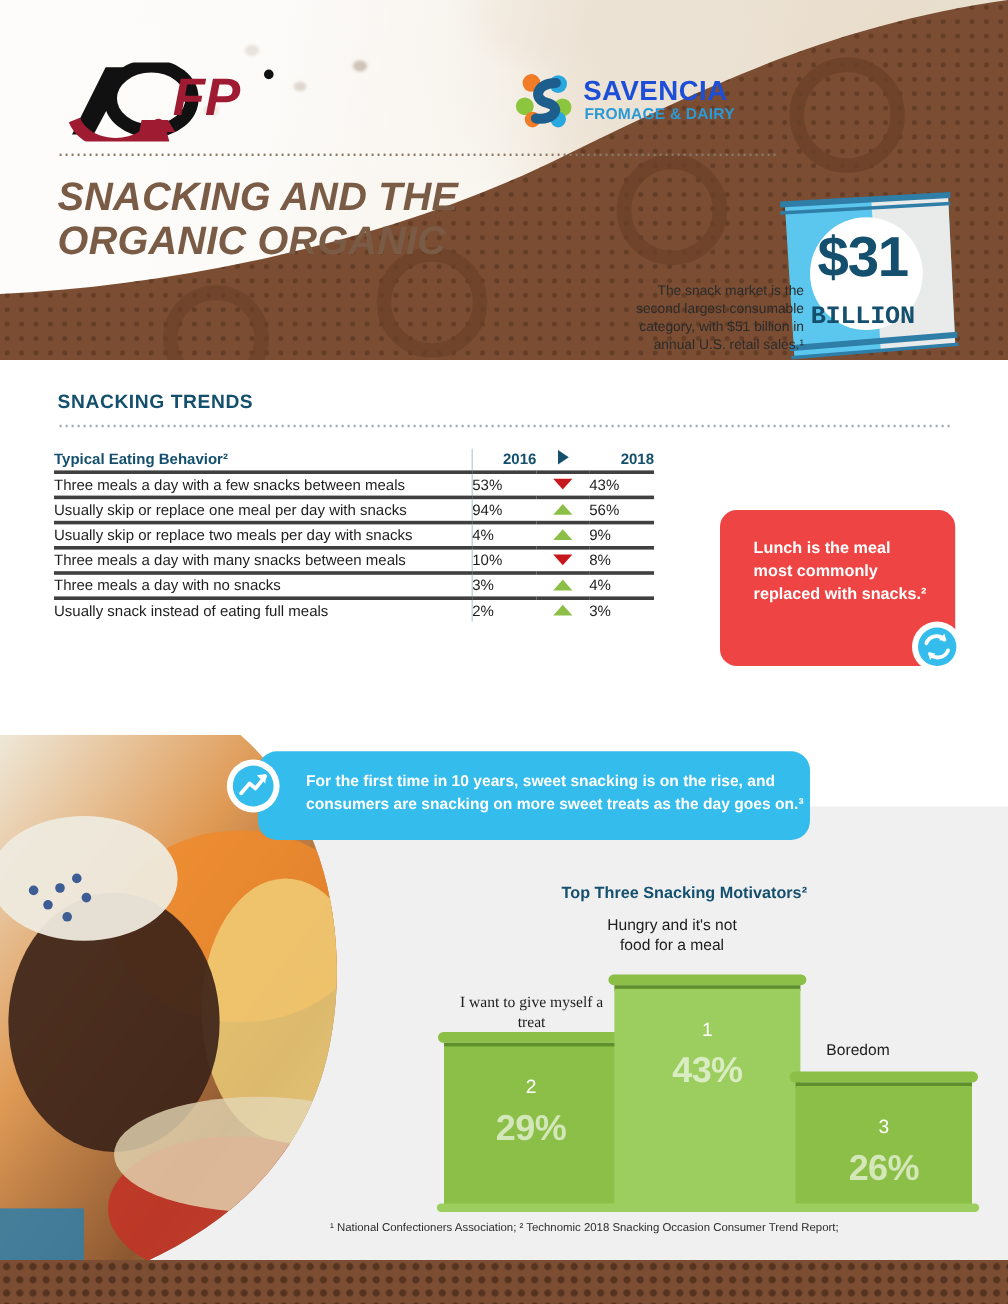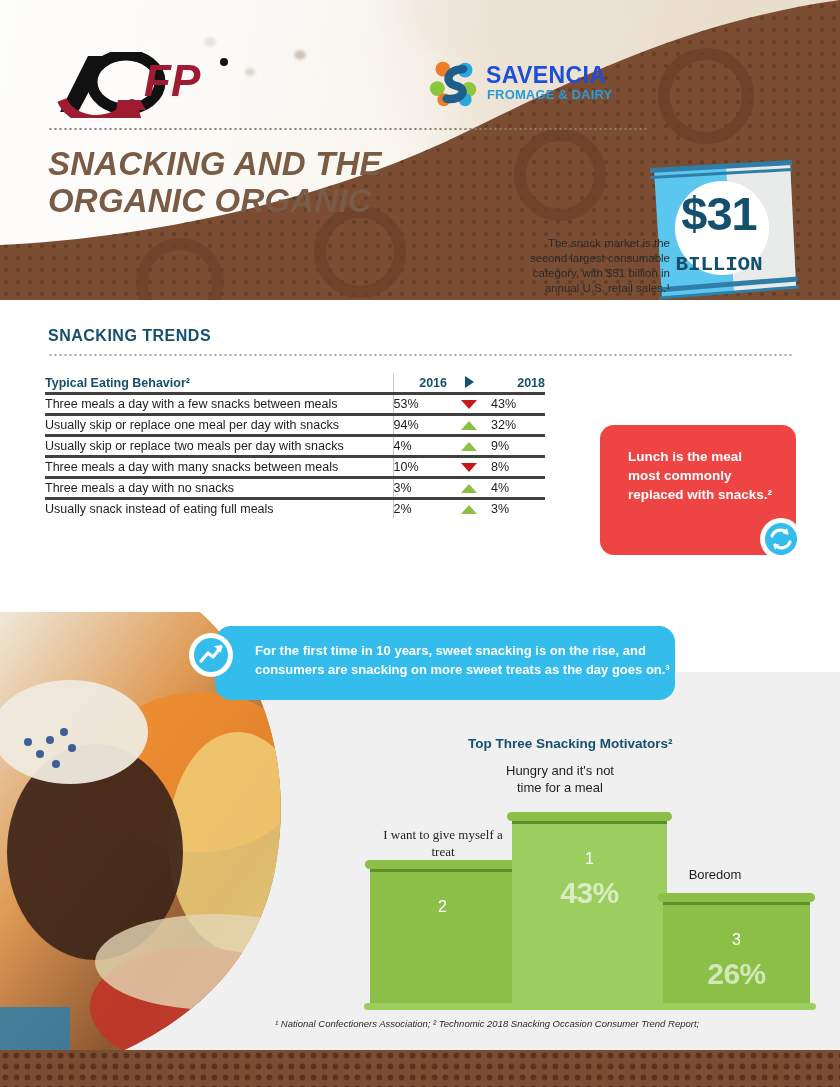--- a/index.html
+++ b/index.html
@@ -200,21 +200,21 @@
   }
   .ped-label {
     position:absolute; font-size:13px; line-height:17px; color:#1d1d1d; text-align:center;
   }
   .lab-1 { left:500px; top:762px; width:120px; }
   .lab-2 { left:378px; top:826px; width:130px;font-family:Liberation Serif, serif; }
   .lab-3 { left:660px; top:866px; width:110px; }
 
   .footnotes {
     position:absolute; left:275px; top:1017px; width:530px;
-    font-size:9.5px; line-height:13.5px; font-style:italic; color:#2b2b2b;
+    font-size:9.5px; line-height:13.5px; color:#2b2b2b;
   }
 
   
   .bottom-band {
     position:absolute; left:0; top:1050px; width:840px; height:37px;
     background:#7b4d32; overflow:hidden;
   }
   .bottom-dots {
     position:absolute; inset:0;
     background-image:radial-gradient(circle, #4e2e1b 0 34%, rgba(0,0,0,0) 42%);
@@ -317,21 +317,21 @@
     <tr class="body-row">
       <td class="row-label">Three meals a day with a few snacks between meals</td>
       <td class="cell-num divl">53%</td>
       <td class="cell-tri"><span class="tri down"></span></td>
       <td class="cell-num">43%</td>
     </tr>
     <tr class="body-row">
       <td class="row-label">Usually skip or replace one meal per day with snacks</td>
       <td class="cell-num divl">94%</td>
       <td class="cell-tri"><span class="tri up"></span></td>
-      <td class="cell-num">32%</td>
+      <td class="cell-num">56%</td>
     </tr>
     <tr class="body-row">
       <td class="row-label">Usually skip or replace two meals per day with snacks</td>
       <td class="cell-num divl">4%</td>
       <td class="cell-tri"><span class="tri up"></span></td>
       <td class="cell-num">9%</td>
     </tr>
     <tr class="body-row">
       <td class="row-label">Three meals a day with many snacks between meals</td>
       <td class="cell-num divl">10%</td>
@@ -408,35 +408,36 @@
   <svg viewBox="0 0 44 44" width="44" height="44">
     <circle cx="22" cy="22" r="17" fill="#33bcec"></circle>
     <path d="M12,28 L19,20 L24,24 L32,14" fill="none" stroke="#ffffff" stroke-width="3.2" stroke-linecap="round" stroke-linejoin="round"></path>
     <path d="M25,13 L33,12 L32,20 Z" fill="#ffffff"></path>
   </svg>
 </div>
 
 <div class="podium-title">Top Three Snacking Motivators²</div>
 
 <div class="ped-label lab-1">
-  <span>Hungry and it's not time for a meal</span>
+  <span>Hungry and it's not food for a meal</span>
 </div>
 <div class="ped-label lab-2">
   <span>I want to give myself a treat</span>
 </div>
 <div class="ped-label lab-3">
   <span>Boredom</span>
 </div>
 
 <div class="podium">
   <div class="ped ped-2">
     <div class="cap"></div>
     <div class="capshadow"></div>
     <div class="body">
       <div class="rank">2</div>
+      <div class="pct">29%</div>
     </div>
   </div>
   <div class="ped ped-1">
     <div class="cap"></div>
     <div class="capshadow"></div>
     <div class="body">
       <div class="rank">1</div>
       <div class="pct">43%</div>
     </div>
   </div>

